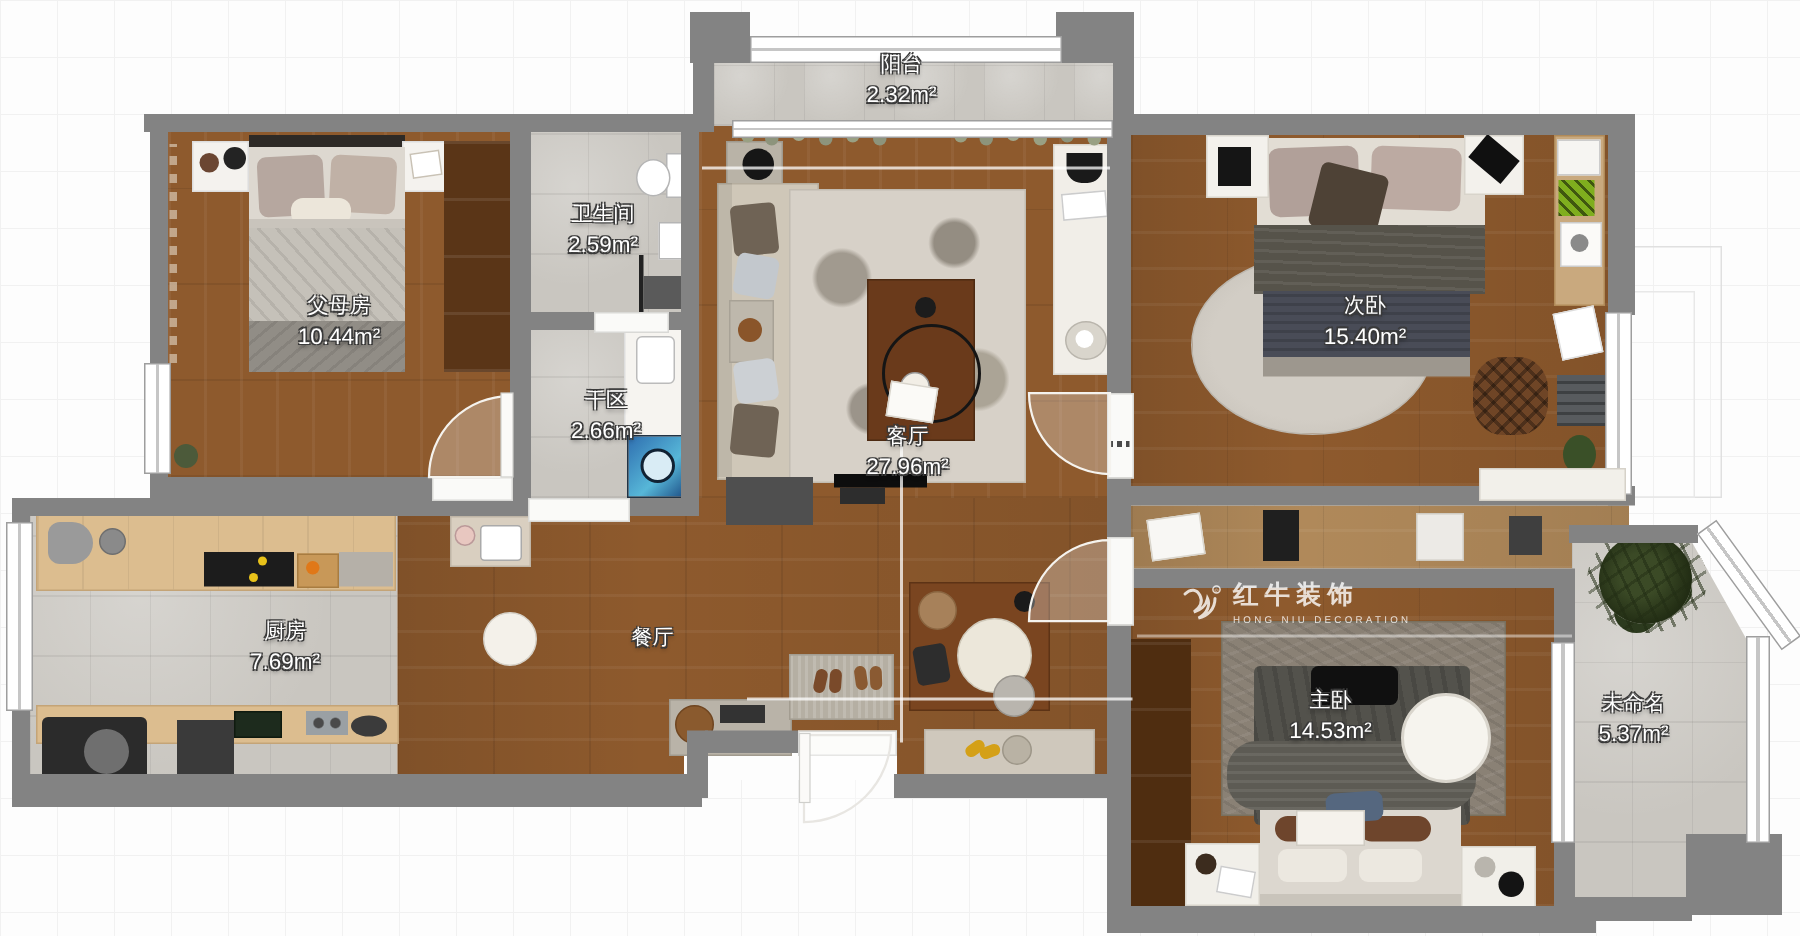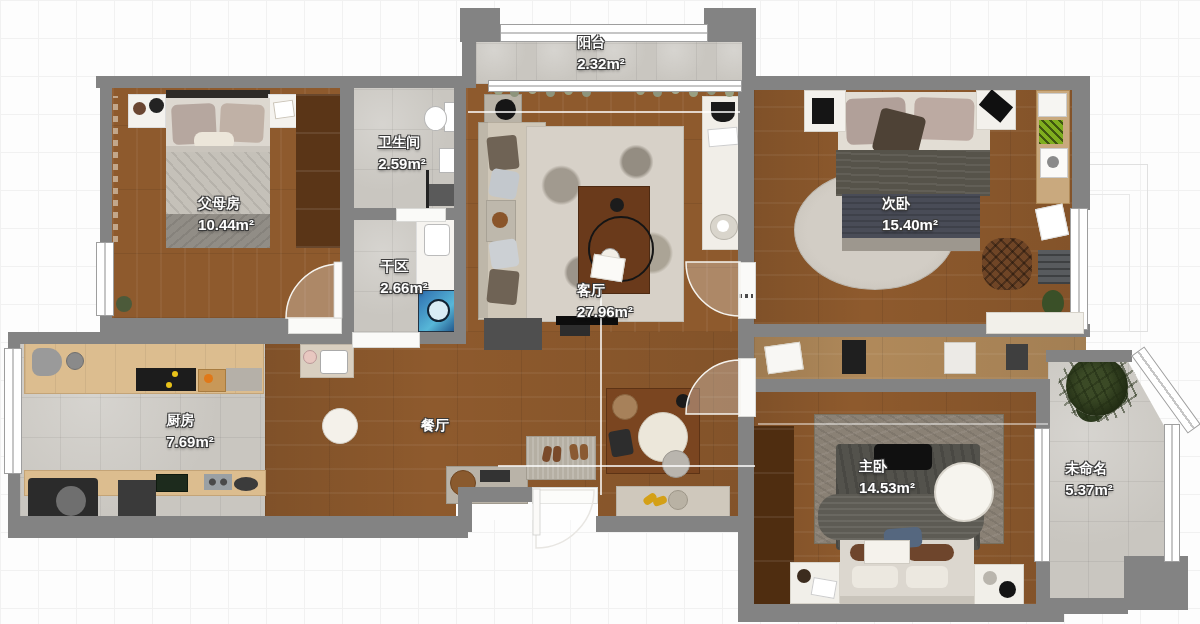--- a/index.html
+++ b/index.html
@@ -28,22 +28,22 @@
       repeating-linear-gradient(90deg, rgba(0,0,0,.06) 0 1px, transparent 1px 40px),
       radial-gradient(circle at 30% 30%, rgba(255,255,255,.25), transparent 60%);
     z-index:1;}
   .wall{position:absolute;background:#838383;z-index:14;}
   .win{position:absolute;background:#fff;border:1px solid #9e9e9e;z-index:16;}
   .win.v{background-image:linear-gradient(to right,transparent 42%,#c6c6c6 42%,#c6c6c6 58%,transparent 58%);}
   .win.h{background-image:linear-gradient(to bottom,transparent 42%,#c6c6c6 42%,#c6c6c6 58%,transparent 58%);}
   .door-frame{position:absolute;background:#fafaf8;border:1px solid #d9d9d6;z-index:15;}
   .f{position:absolute;z-index:6;}
   .round{border-radius:50%;}
-  .label{position:absolute;transform:translate(-50%,-50%);z-index:40;
-    color:#fff;font-weight:bold;line-height:1.5;white-space:nowrap;
+  .label{position:absolute;transform:translate(-50%,-50%);text-align:center;z-index:40;
+    color:#fff;font-weight:normal;line-height:1.5;white-space:nowrap;
     text-shadow:-1px -1px 0 #3a3a3a,1px -1px 0 #3a3a3a,-1px 1px 0 #3a3a3a,1px 1px 0 #3a3a3a,0 2px 3px rgba(0,0,0,.45);}
   .label .rn{font-size:14px;}
   .label .ra{font-size:15px;}
   .wline{position:absolute;background:rgba(255,255,255,.75);z-index:22;}
   .outline{position:absolute;border:1px solid #e0e0e0;z-index:0;}
   .svg-overlay{position:absolute;left:0;top:0;z-index:20;pointer-events:none;}
   .watermark{position:absolute;left:786px;top:388px;z-index:45;color:rgba(255,255,255,.8);display:flex;align-items:flex-start;}
   .watermark .wm-txt{margin-left:6px;}
   .watermark .wm-brand{font-size:17px;font-weight:bold;letter-spacing:4px;line-height:1.1;}
   .watermark .wm-sub{font-size:6.5px;letter-spacing:2.2px;margin-top:3px;}
@@ -316,14 +316,25 @@
   </div>
   <div class="label" style="left:887px;top:478px;">
     <div class="rn">主卧</div>
       <div class="ra">14.53m²</div>
   </div>
   <div class="label" style="left:1089px;top:480px;">
     <div class="rn">未命名</div>
       <div class="ra">5.37m²</div>
   </div>
 
+  <div class="watermark">
+    <svg width="30" height="30" viewBox="0 0 30 30">
+      <path d="M4,8 C8,4 12,5 14,9 C16,13 14,17 10,20 C14,19 18,16 19,11 C21,15 19,21 13,24 C19,23 24,18 24,11" fill="none" stroke="rgba(255,255,255,0.8)" stroke-width="2" stroke-linecap="round"></path>
+      <circle cx="25" cy="5" r="2.4" fill="none" stroke="rgba(255,255,255,0.8)" stroke-width="1"></circle>
+      <text x="25" y="7" font-size="4" fill="rgba(255,255,255,0.8)" text-anchor="middle">®</text>
+    </svg>
+    <div class="wm-txt">
+      <div class="wm-brand">红牛装饰</div>
+      <div class="wm-sub">HONG NIU DECORATION</div>
+    </div>
+  </div>
 
 </div>
 
 </body></html>

